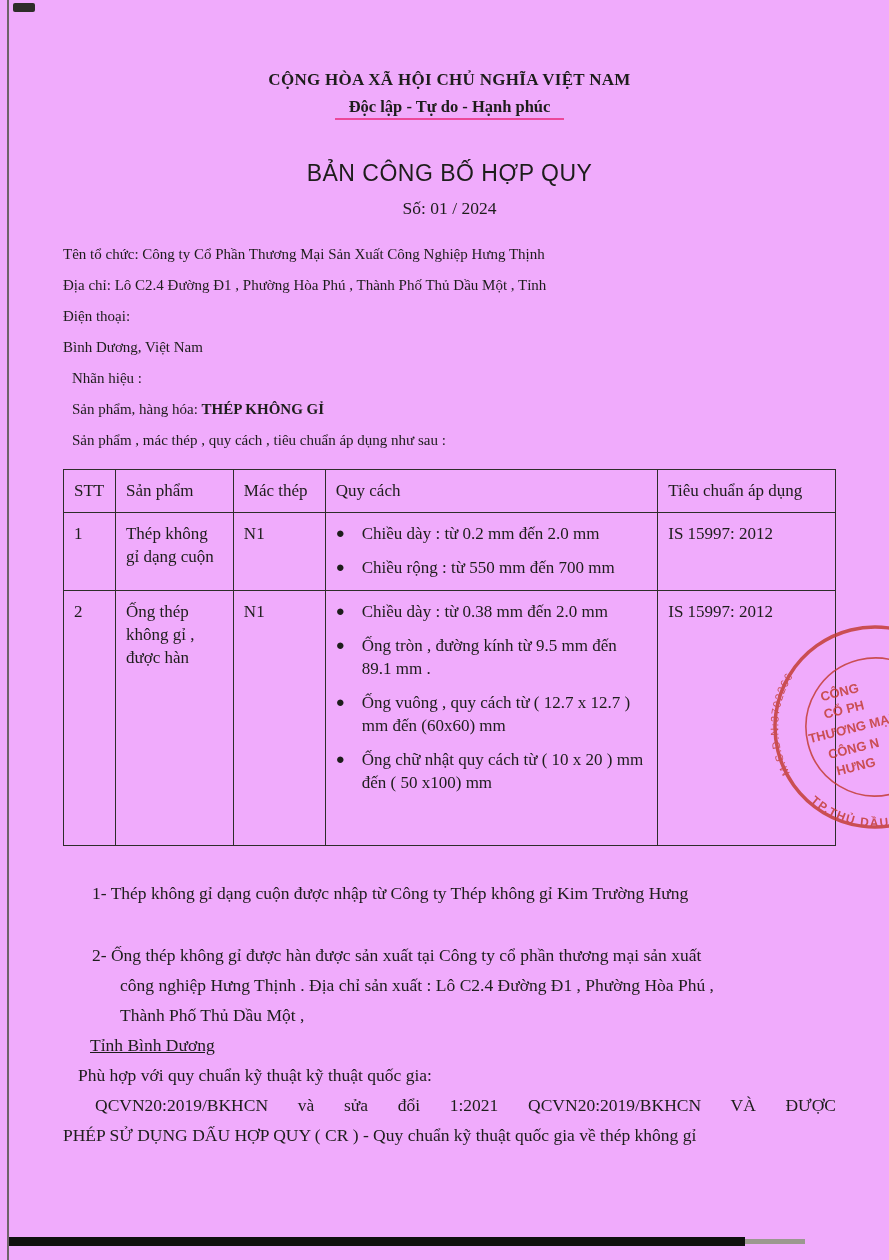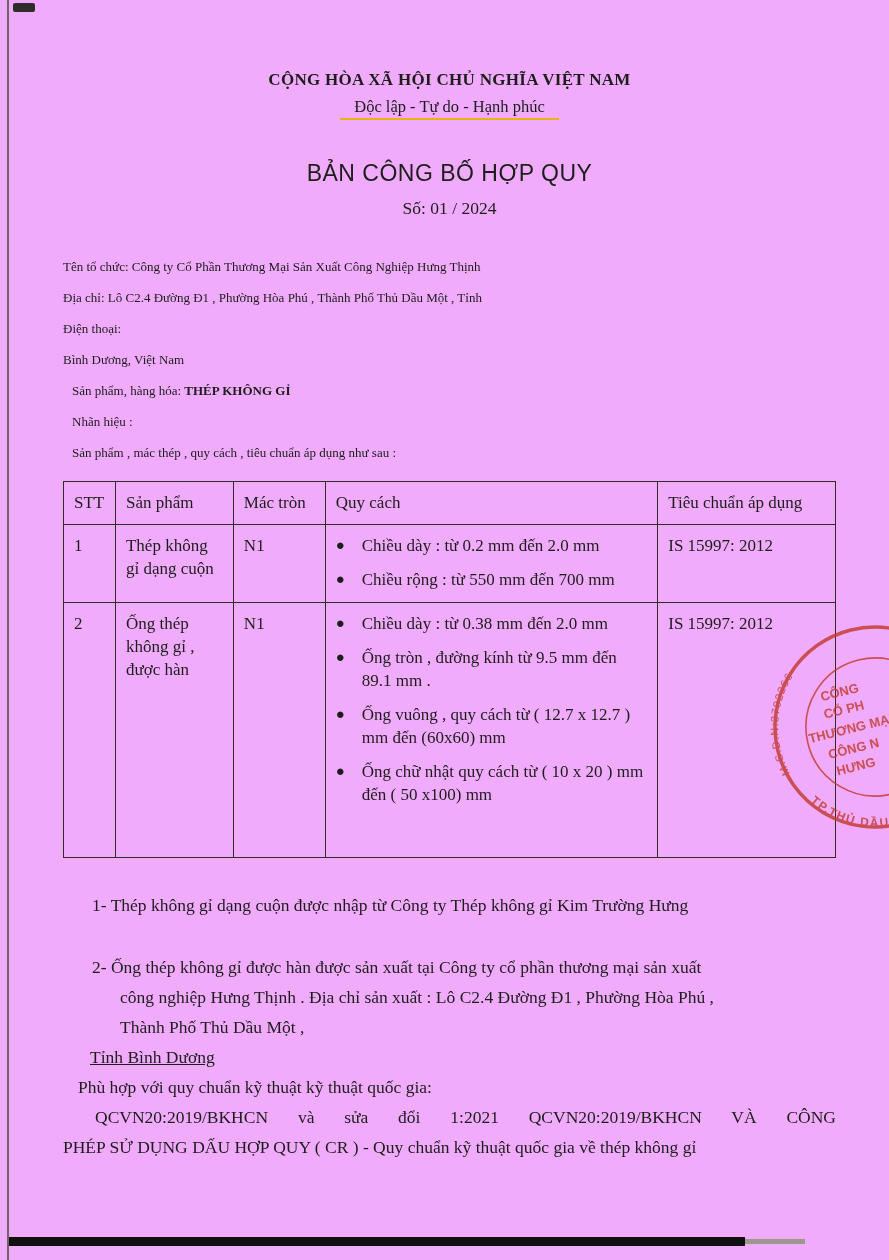--- a/index.html
+++ b/index.html
@@ -13,25 +13,25 @@
   .edge-line-left { position:absolute; left:7px; top:0; width:2px; height:1260px; background:#58564f; opacity:.85; }
   .corner-mark { position:absolute; left:13px; top:3px; width:22px; height:9px; background:#2e2d29; border-radius:2px; }
   .bottom-bar { position:absolute; left:9px; top:1237px; width:736px; height:9px; background:#101010; }
   .bottom-bar-tail { position:absolute; left:745px; top:1239px; width:60px; height:5px; background:#9b9890; }
 
   .content { position:absolute; left:63px; top:0; width:773px; }
 
   .center { text-align:center; }
   .nat-title { margin-top:70px; font-size:17px; font-weight:bold; letter-spacing:.3px; }
   .motto-wrap { margin-top:7px; }
-  .motto { display:inline-block; font-size:16.5px; font-weight:normal; padding:0 14px 1px 14px; border-bottom:2px solid #eab308; }
+  .motto { display:inline-block; font-size:16.5px; font-weight:bold; padding:0 14px 1px 14px; border-bottom:2px solid #ec4899; }
   .doc-title { margin-top:40px; font-family:"Liberation Sans", sans-serif; font-size:23px; font-weight:normal; letter-spacing:.5px; }
   .doc-no { margin-top:11px; font-size:17.5px; }
 
-  .info { margin-top:32px; font-size:13px; line-height:31px; }
+  .info { margin-top:20px; font-size:15px; line-height:31px; }
   .info .indent { padding-left:9px; }
   .bold { font-weight:bold; }
 
   table.spec { border-collapse:collapse; margin-top:13px; width:773px; font-size:17px; }
   table.spec th, table.spec td {
     border:1.2px solid #2e2d2a; vertical-align:top; padding:9px 10px;
     font-weight:normal; text-align:left; line-height:23px;
   }
   table.spec th { height:24px; }
   .c-stt  { width:52px; }
@@ -74,38 +74,38 @@
     </div>
 
     <div class="center doc-title">BẢN CÔNG BỐ HỢP QUY</div>
     <div class="center doc-no">Số: 01 / 2024</div>
 
     <div class="info">
       <div>Tên tổ chức: Công ty Cổ Phần Thương Mại Sản Xuất Công Nghiệp Hưng Thịnh</div>
       <div>Địa chỉ: Lô C2.4 Đường Đ1 , Phường Hòa Phú , Thành Phố Thủ Dầu Một , Tỉnh</div>
       <div>Điện thoại:</div>
       <div>Bình Dương, Việt Nam</div>
+      <div class="indent">Nhãn hiệu :</div>
       <div class="indent"><span>Sản phẩm, hàng hóa: </span><span class="bold">THÉP KHÔNG GỈ</span></div>
-      <div class="indent">Nhãn hiệu :</div>
       <div class="indent">Sản phẩm , mác thép , quy cách , tiêu chuẩn áp dụng như sau :</div>
     </div>
 
     <table class="spec">
       <colgroup>
         <col class="c-stt">
           <col class="c-sp">
           <col class="c-mt">
           <col class="c-qc">
           <col class="c-tc">
       </colgroup>
       <tbody>
           <tr>
         <th class="stt">STT</th>
         <th>Sản phẩm</th>
-        <th>Mác tròn</th>
+        <th>Mác thép</th>
         <th>Quy cách</th>
         <th>Tiêu chuẩn áp dụng</th>
       </tr>
       <tr>
         <td class="stt">1</td>
         <td class="sp">Thép không gỉ dạng cuộn</td>
         <td class="mt">N1</td>
         <td>
           <div class="qc-item">
                 <span class="qc-dot">●</span>
@@ -145,21 +145,21 @@
     </tbody>
       </table>
 
     <div class="notes">
       <div class="note-line">1-  Thép không gỉ dạng cuộn được nhập từ Công ty Thép không gỉ Kim Trường Hưng</div>
       <div class="note-line">2-  Ống thép không gỉ được hàn được sản xuất tại Công ty cổ phần thương mại sản xuất</div>
       <div class="note-cont2">công nghiệp Hưng Thịnh . Địa chỉ sản xuất : Lô C2.4 Đường Đ1 , Phường Hòa Phú ,</div>
       <div class="note-cont2">Thành Phố Thủ Dầu Một ,</div>
       <div class="province">Tỉnh Bình Dương</div>
       <div class="conform">Phù hợp với quy chuẩn kỹ thuật kỹ thuật quốc gia:</div>
-      <div class="final-l1">QCVN20:2019/BKHCN và sửa đổi 1:2021 QCVN20:2019/BKHCN VÀ CÔNG</div>
+      <div class="final-l1">QCVN20:2019/BKHCN và sửa đổi 1:2021 QCVN20:2019/BKHCN VÀ ĐƯỢC</div>
       <div>PHÉP SỬ DỤNG DẤU HỢP QUY ( CR ) -  Quy chuẩn kỹ thuật quốc gia về thép không gỉ</div>
     </div>
 
   </div>
 
   <svg class="stamp" width="260" height="260" viewBox="0 0 260 260">
     <g transform="rotate(-14 130 130)" opacity="0.82" font-family="Liberation Sans, sans-serif">
       <circle cx="130" cy="130" r="100" fill="none" stroke-width="3.5" stroke="#c23a2e"></circle>
       <circle cx="130" cy="130" r="69" fill="none" stroke-width="1.6" stroke="#c23a2e"></circle>
       <defs>

